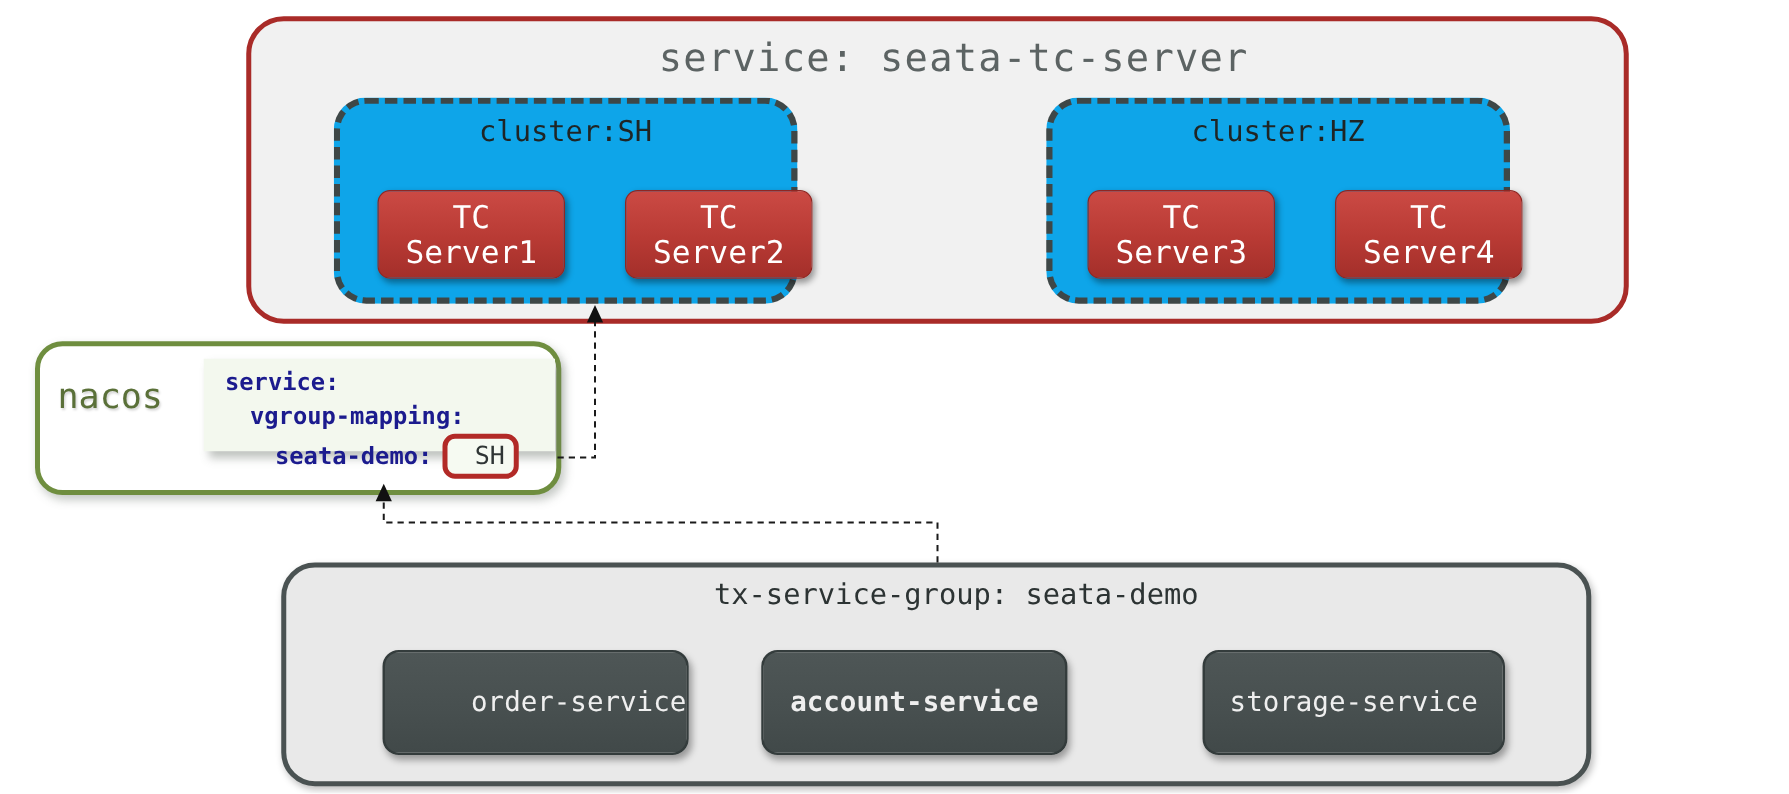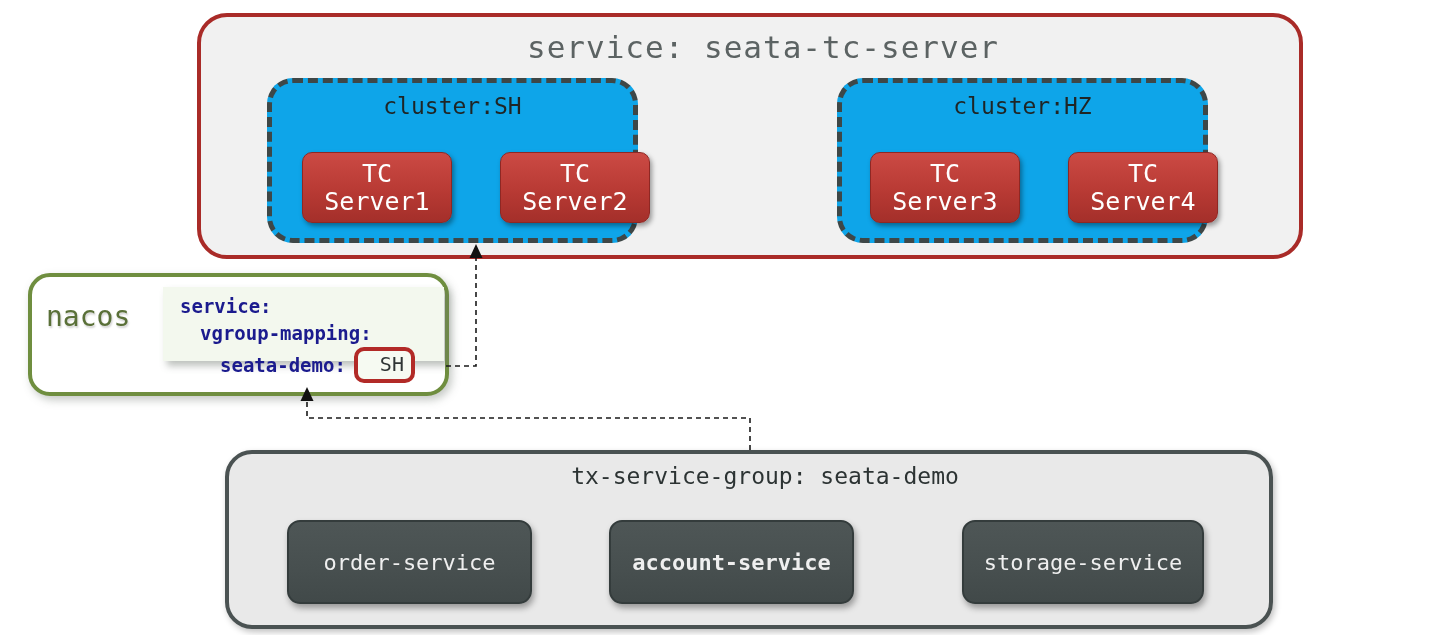--- a/index.html
+++ b/index.html
@@ -103,21 +103,21 @@
   }
   .svc-node {
     top:520px; width:245px; height:84px;
     background:linear-gradient(180deg,#4e5656 0%,#474f4f 60%,#414949 100%);
     border:2px solid #343c3c;
     border-radius:13px;
     box-shadow:2px 4px 6px rgba(0,0,0,0.35);
     color:#efefef; font-size:22px;
     display:flex; align-items:center; justify-content:center;
   }
-  .svc-node-1 { left:287px; }
+  .svc-node-1 { left:306px;justify-content:flex-end; }
   .svc-node-2 { left:609px;font-weight:bold; }
   .svc-node-3 { left:962px; width:242px; }
 
   .arrow-layer { left:0; top:0; pointer-events:none; }
 </style>
 </head>
 <body>
 
 <div class="canvas">
 

